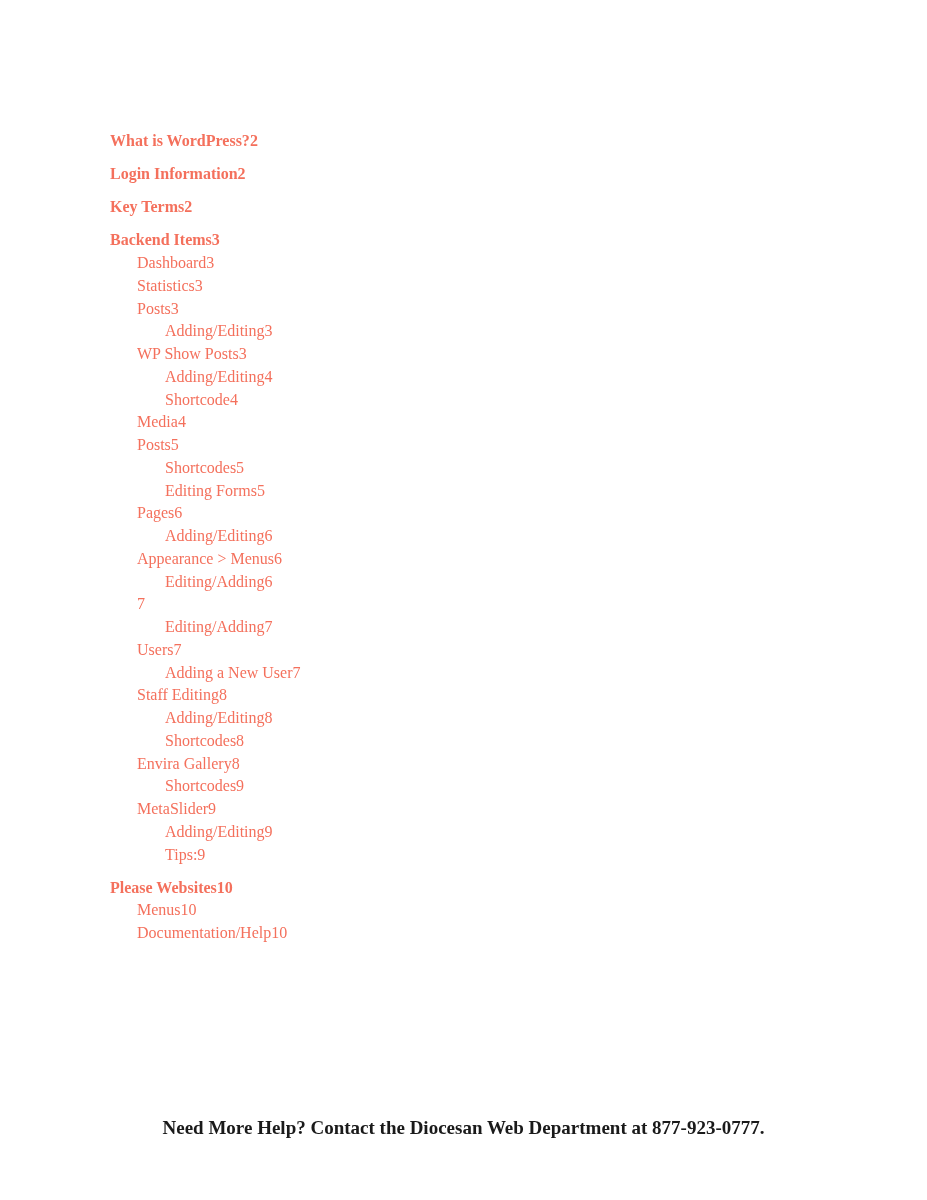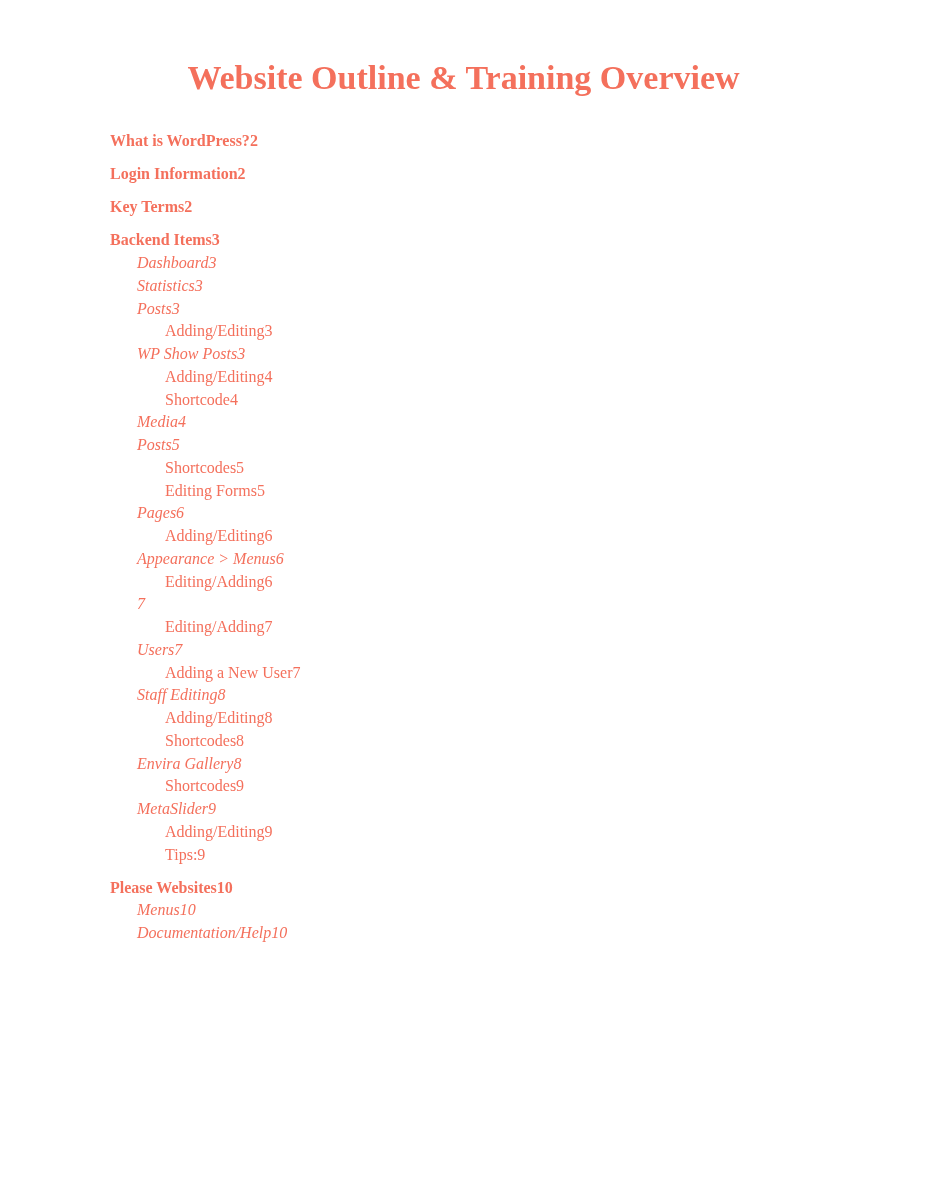--- a/index.html
+++ b/index.html
@@ -42,21 +42,21 @@
     align-items: baseline;
     font-size: 16px;
     line-height: 22.75px;
     height: 22.75px;
     white-space: nowrap;
   }
   .toc-row.lvl0 {
     font-weight: bold;
     margin-top: 10.25px;
   }
-  .toc-row.lvl1 { padding-left: 27px; font-style: italic; }
+  .toc-row.lvl1 { padding-left: 27px; }
   .toc-row.lvl2 { padding-left: 55px; }
   .toc-label { text-align: left; }
   .toc-page { text-align: right; }
   .footer {
     position: absolute;
     top: 1116px;
     left: 0;
     width: 100%;
     text-align: center;
     color: var(--text);
@@ -69,21 +69,20 @@
   .footer-disclaimer {
     font-style: italic;
     font-size: 19px;
     line-height: 26px;
   }
 </style>
 </head>
 <body>
 
 <div class="page">
-  <h1 class="title">Website Outline &amp; Training Overview</h1>
 
   <div class="toc" id="toc">
       <div class="toc-row lvl0">
         <span class="toc-label">What is WordPress?</span>
         <span class="toc-page">2</span>
       </div>
       <div class="toc-row lvl0">
         <span class="toc-label">Login Information</span>
         <span class="toc-page">2</span>
       </div>
@@ -210,14 +209,15 @@
         <span class="toc-label">Menus</span>
         <span class="toc-page">10</span>
       </div>
       <div class="toc-row lvl1">
         <span class="toc-label">Documentation/Help</span>
         <span class="toc-page">10</span>
       </div>
     </div>
 
   <div class="footer">
+    <div class="footer-help">Need More Help? Contact the Diocesan Web Department at 877-923-0777.</div>
   </div>
 </div>
 
 </body></html>

